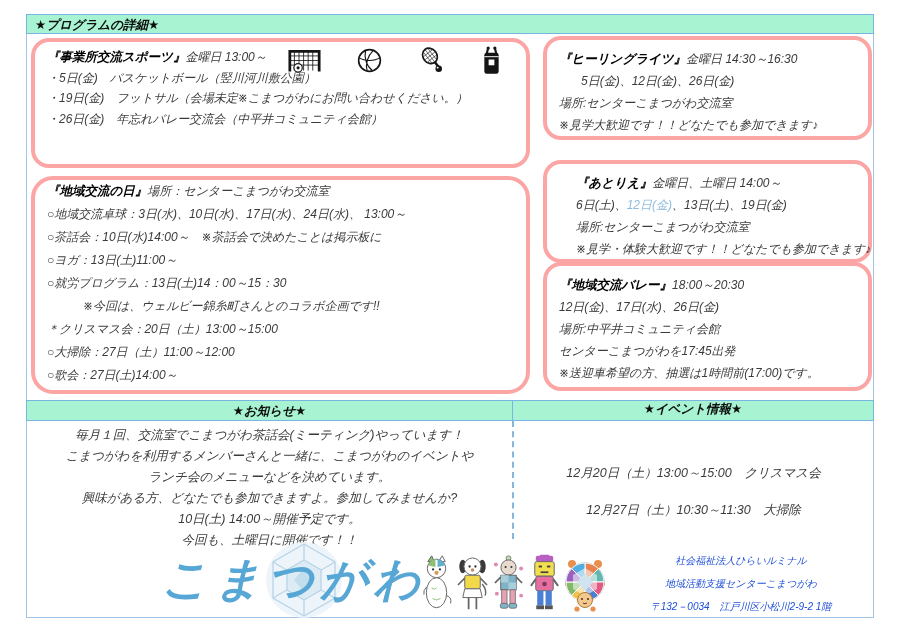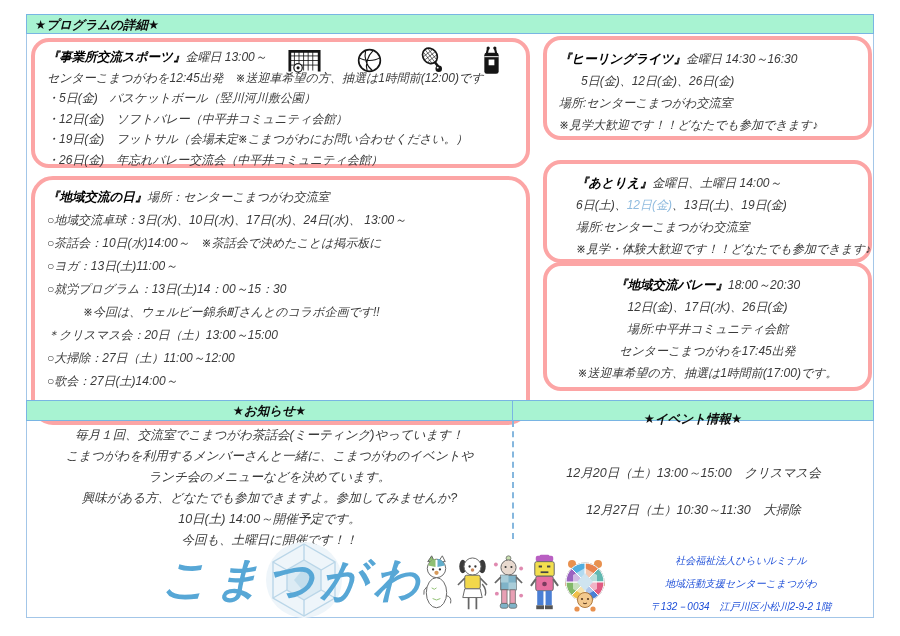--- a/index.html
+++ b/index.html
@@ -7,28 +7,28 @@
   body { font-family:"Liberation Sans","DejaVu Sans",sans-serif; }
   .canvas { position:relative; width:900px; height:636px; background:#fff; overflow:hidden;font-style:italic; }
 
   .page-frame { position:absolute; left:26px; top:14px; width:848px; height:604px;
                 border:1px solid #a3c6e8; pointer-events:none; }
 
   .mint-bar { position:absolute; background:#a8f3d2; border:1px solid #79b5e3;
               font-weight:700; font-size:12.5px; color:#0d0d0d; }
   #top-bar { left:26px; top:14px; width:848px; height:20px; padding:2px 8px; }
   #notice-bar { left:26px; top:400px; width:487px; height:21px; text-align:center; padding-top:2px; }
-  #events-bar { left:512px; top:400px; width:362px; height:21px; text-align:center; padding-top:10px; }
+  #events-bar { left:512px; top:400px; width:362px; height:21px; text-align:center; padding-top:0; }
 
   .rbox { position:absolute; border:4px solid #fca5a5; background:#fff; color:#3b3b3b; font-size:12px; }
   #sports-box   { left:31px;  top:38px;  width:499px; height:130px; border-radius:18px; padding:5px 12px; }
-  #community-box{ left:31px;  top:176px; width:499px; height:249px; border-radius:22px; padding:6px 12px; }
+  #community-box{ left:31px;  top:176px; width:499px; height:218px; border-radius:22px; padding:0 12px; }
   #healing-box  { left:543px; top:36px;  width:329px; height:104px; border-radius:18px; padding:8px 12px; }
   #atelier-box  { left:543px; top:150px; width:329px; height:103px; border-radius:18px; padding:8px 29px;margin-top:10px; }
-  #volley-box   { left:543px; top:262px; width:329px; height:129px; border-radius:18px; padding:8px 12px;text-align:center; }
+  #volley-box   { left:543px; top:262px; width:329px; height:129px; border-radius:18px; padding:8px 12px; }
 
   .line  { line-height:20.5px; white-space:nowrap; }
   #community-box .line { line-height:23px; }
   #healing-box .line, #atelier-box .line, #volley-box .line { line-height:22px; }
   .jtitle { font-weight:700; color:#000; font-size:12.5px; }
   .indent { padding-left:22px; }
   .hl-date { color:#8fbbdf; }
 
   .icon-row { position:absolute; left:253px; top:4px; display:flex; gap:36px; align-items:center; }
 
@@ -84,23 +84,21 @@
         <line x1="7.5" y1="2" x2="6" y2="8" stroke="#151515" stroke-width="2.2"></line>
         <line x1="14.5" y1="2" x2="16" y2="8" stroke="#151515" stroke-width="2.2"></line>
         <circle cx="7.5" cy="2" r="1.7" fill="#151515"></circle>
         <circle cx="14.5" cy="2" r="1.7" fill="#151515"></circle>
         <rect x="3.5" y="7" width="15" height="22" rx="2.5" fill="#151515"></rect>
         <rect x="8" y="14" width="6" height="6" fill="#fff"></rect>
         <line x1="3.5" y1="11" x2="18.5" y2="11" stroke="#fff" stroke-width="1"></line>
       </svg>
     </div>
     <div class="line"><span class="jtitle">『事業所交流スポーツ』</span><span>金曜日 13:00～</span></div>
-    <div class="line">センターこまつがわを12:45出発　※送迎車希望の方、抽選は1時間前(12:00)です</div>
     <div class="line">・5日(金)　バスケットボール（竪川河川敷公園）</div>
-    <div class="line">・12日(金)　ソフトバレー（中平井コミュニティ会館）</div>
     <div class="line">・19日(金)　フットサル（会場未定※こまつがわにお問い合わせください。）</div>
     <div class="line">・26日(金)　年忘れバレー交流会（中平井コミュニティ会館）</div>
   </div>
 
   <div class="rbox" id="community-box">
     <div class="line"><span class="jtitle">『地域交流の日』</span><span>場所：センターこまつがわ交流室</span></div>
     <div class="line">○地域交流卓球：3日(水)、10日(水)、17日(水)、24日(水)、 13:00～</div>
     <div class="line">○茶話会：10日(水)14:00～　※茶話会で決めたことは掲示板に</div>
     <div class="line">○ヨガ：13日(土)11:00～</div>
     <div class="line">○就労プログラム：13日(土)14：00～15：30</div>

